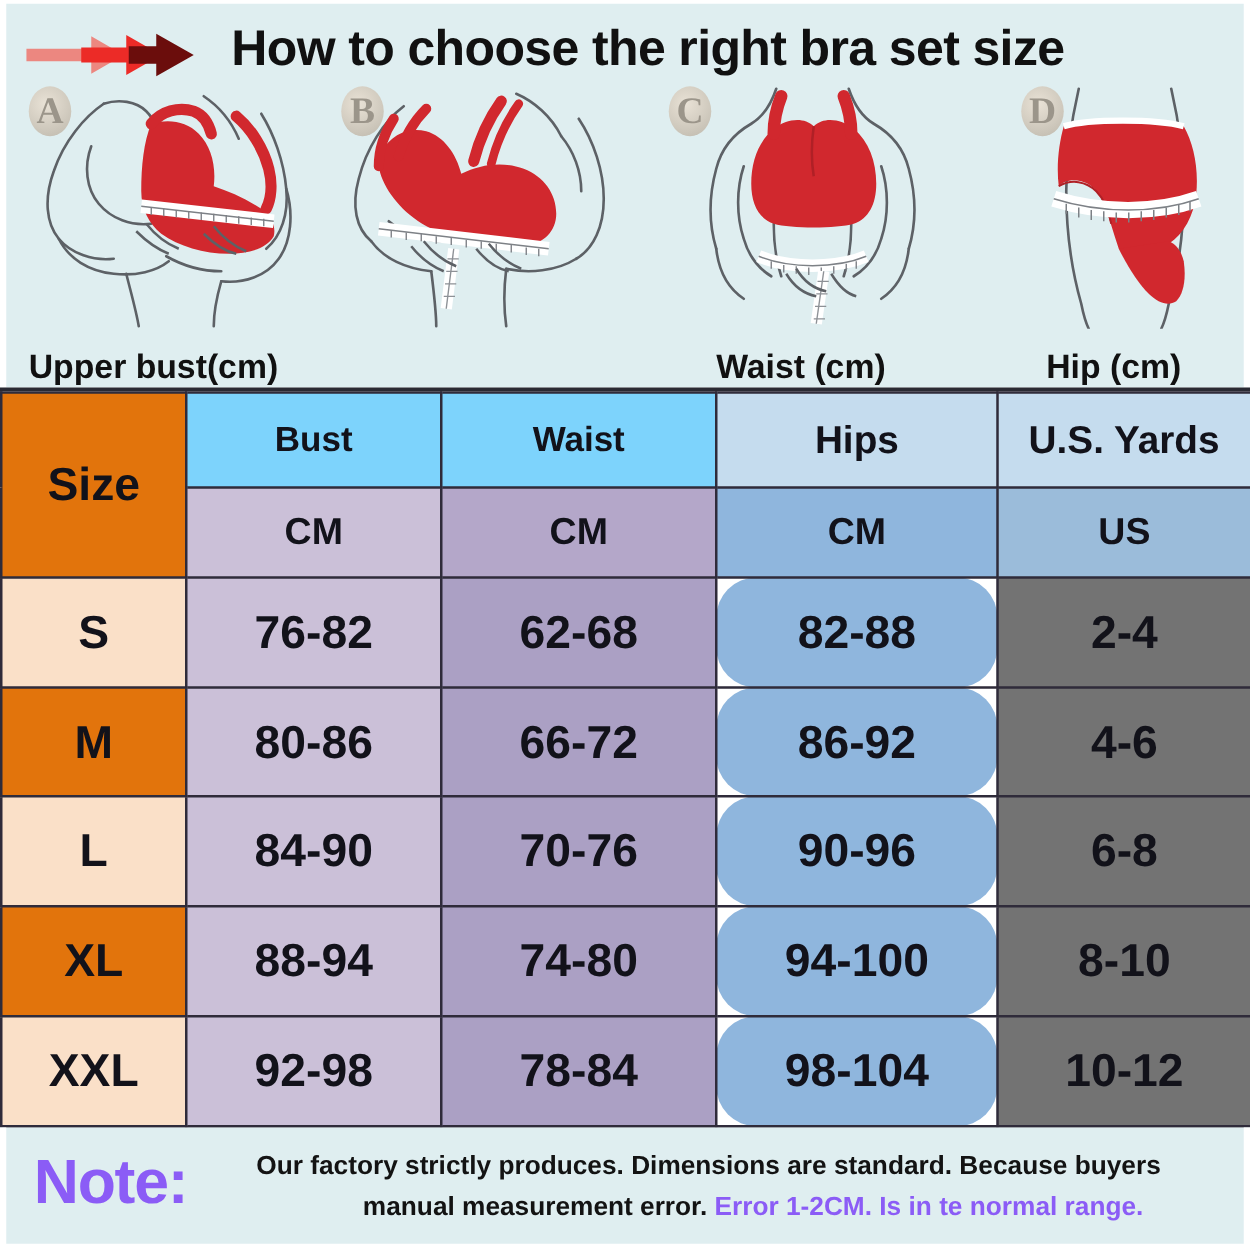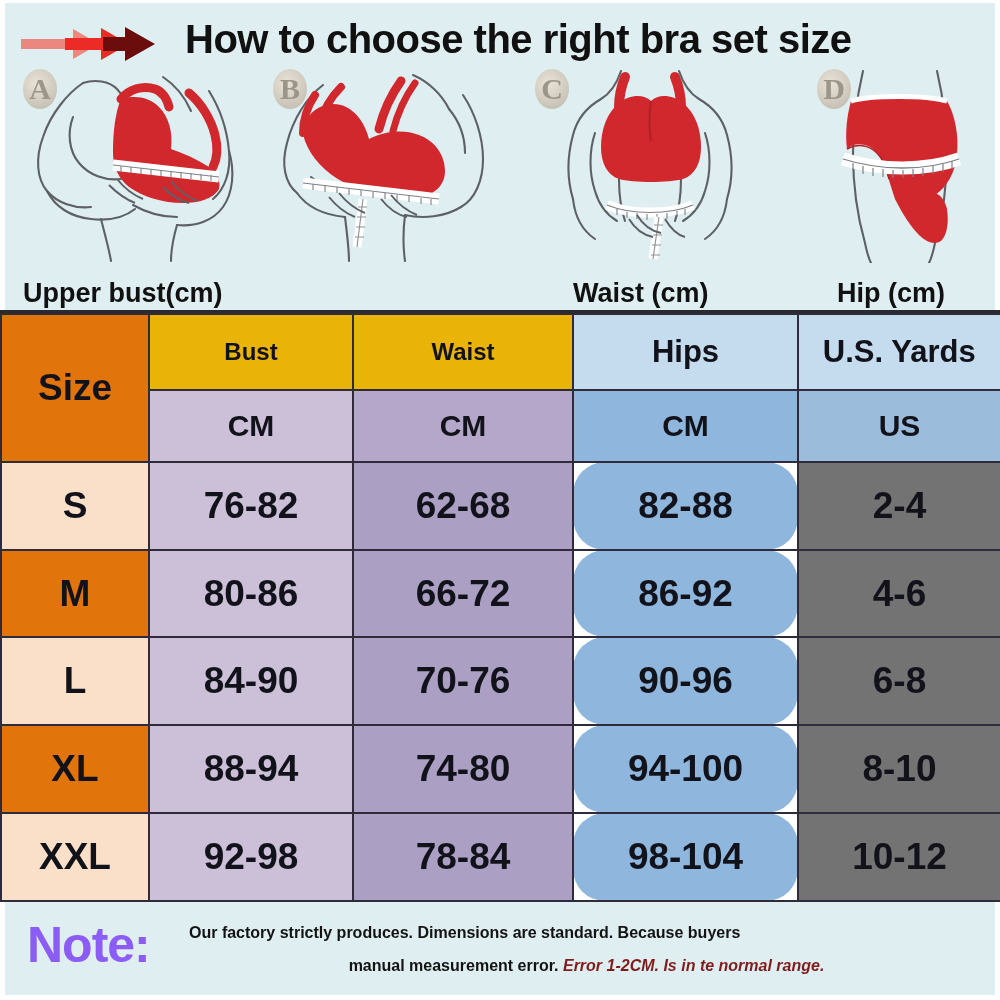--- a/index.html
+++ b/index.html
@@ -154,21 +154,21 @@
     background: #fae0c8;
     font-size: 37px;
     border-left: 3px solid #2f2b3a;
   }
   td.size-cell-even {
     background: #e2740c;
     font-size: 37px;
     border-left: 3px solid #2f2b3a;
   }
 
-  td.h1-lav  { background: #eab308; font-size: 24px; }
+  td.h1-lav  { background: #7dd3fc; font-size: 28px; }
   td.h1-blue { background: #c5dcee; font-size: 31px; }
   td.h1-blue.last { border-right: 3px solid #2f2b3a; }
 
   td.h2-bust  { background: #cbc0d8; font-size: 30px; }
   td.h2-waist { background: #b4a7c9; font-size: 30px; }
   td.h2-hips  { background: #8fb6dd; font-size: 30px; }
   td.h2-us    { background: #9bbcda; font-size: 30px; border-right: 3px solid #2f2b3a; }
 
   td.d-bust   { background: #cbc0d8; font-size: 37px; }
   td.d-waist  { background: #aba0c4; font-size: 37px; }
@@ -192,35 +192,34 @@
     position: absolute;
     left: 22px;
     top: 14px;
     font-size: 50px;
     font-weight: bold;
     color: #8b5cf6;
     letter-spacing: -1px;
   }
   .note-body {
     position: absolute;
-    left: 184px;
+    left: 200px;
     top: 14px;
     width: 785px;
-    font-size: 16px;
+    font-size: 21px;
     font-weight: bold;
     color: #131313;
     line-height: 33px;
   }
   .note-line2 {
     text-align: center;
     padding-left: 10px;
   }
   .note-red {
-    color: #7f1d1d;
-    font-style: italic;
+    color: #8b5cf6;
   }
 </style>
 </head>
 <body>
 
 <div id="page">
 
   <div class="top-panel">
 
     <div class="title-row">

